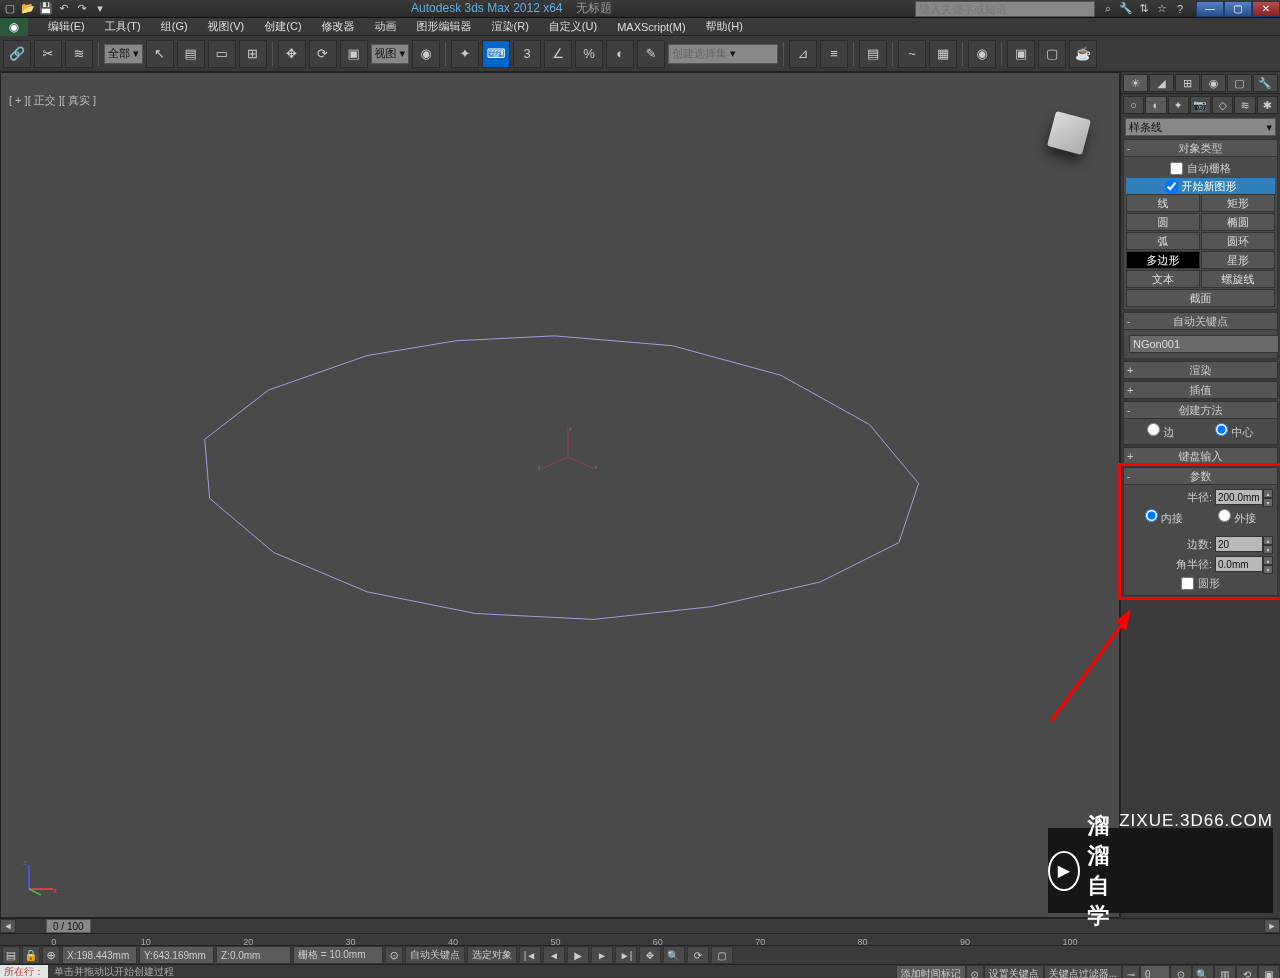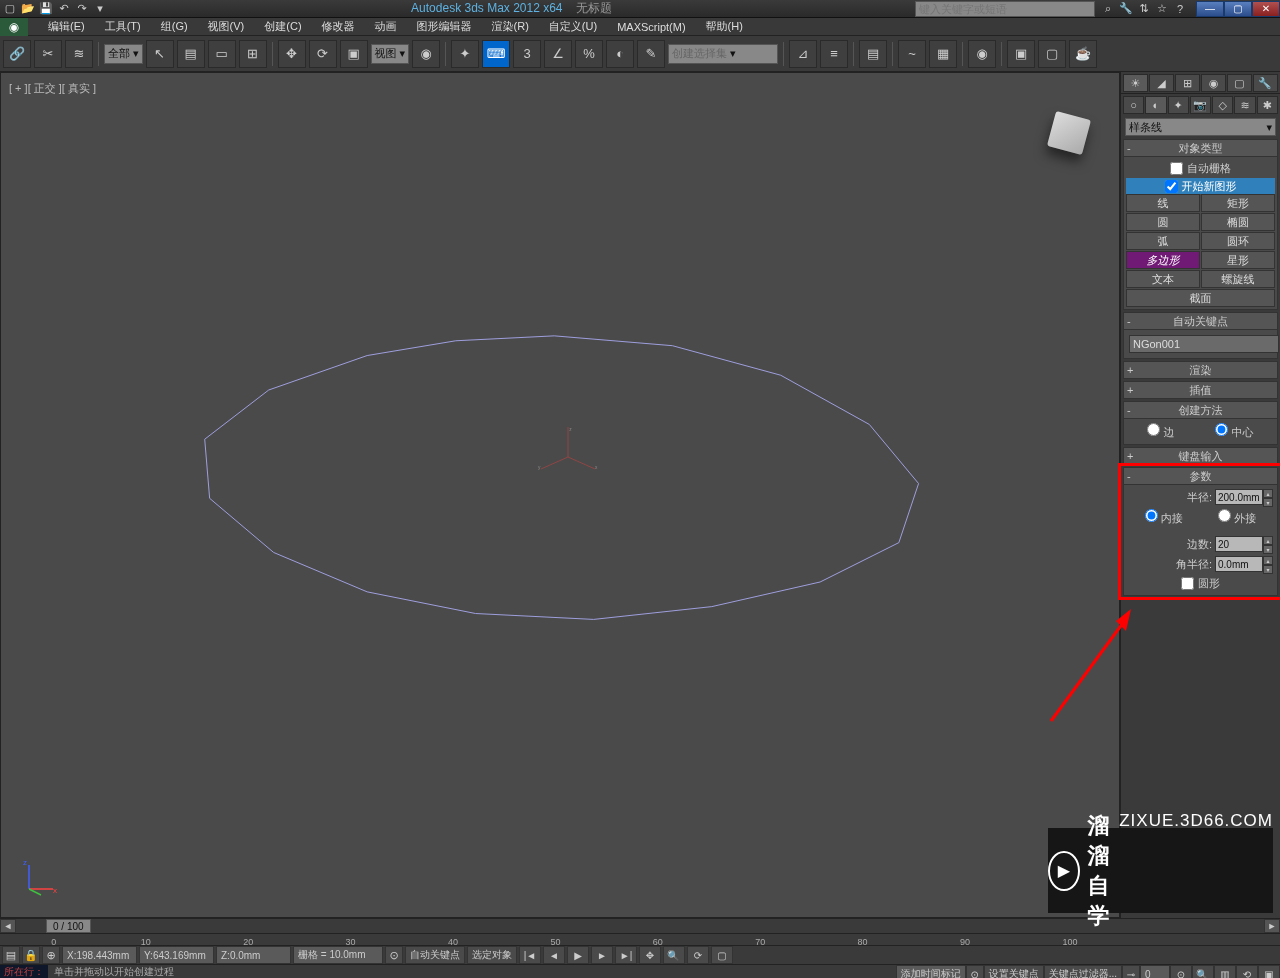--- a/index.html
+++ b/index.html
@@ -25,21 +25,21 @@
   
   .toolbar { height: 36px; background: #3a3a3a; display: flex; align-items: center; border-bottom: 1px solid #222; padding: 0 3px; gap: 3px; }
   .tool-btn { width: 28px; height: 28px; background: #3f3f3f; border: 1px solid #2a2a2a; display: flex; align-items: center; justify-content: center; color: #ccc; font-size: 13px; }
   .tool-dropdown { height: 20px; background: #888; border: 1px solid #555; padding: 0 3px; font-size: 11px; color: #111; display: flex; align-items: center; gap: 3px; }
   .tool-sep { width: 1px; height: 24px; background: #555; margin: 0 2px; }
   .tool-blue { background: #0066cc; color: #fff; }
   
   
   .main { display: flex; height: calc(100% - 18px - 18px - 36px - 60px); }
   .viewport { flex: 1; background: #4a4a4a; position: relative; border: 1px solid #222; }
-  .vp-label { position: absolute; top: 8px; left: 8px; color: #bbb; font-size: 11px; }
+  .vp-label { position: absolute; top: 20px; left: 8px; color: #bbb; font-size: 11px; }
   .vp-viewcube { position: absolute; top: 30px; right: 20px; width: 60px; height: 60px; display: flex; align-items: center; justify-content: center; }
   .cube-shape { width: 36px; height: 36px; background: linear-gradient(135deg, #ddd, #aaa); transform: rotate(15deg); border-radius: 3px; box-shadow: 0 8px 12px rgba(0,0,0,0.5); }
   .vp-axis { position: absolute; bottom: 20px; left: 20px; width: 40px; height: 40px; }
   .polygon-shape { position: absolute; top: 30%; left: 12%; width: 75%; height: 35%; }
   .gizmo { position: absolute; top: 42%; left: 48%; width: 60px; height: 60px; }
   
   
   .cmd-panel { width: 160px; background: #3a3a3a; border-left: 1px solid #222; display: flex; flex-direction: column; }
   .panel-tabs { height: 22px; display: flex; border-bottom: 1px solid #222; padding: 2px; gap: 1px; }
   .ptab { flex: 1; height: 18px; background: #4a4a4a; border: 1px solid #2a2a2a; display: flex; align-items: center; justify-content: center; font-size: 11px; }
@@ -48,21 +48,21 @@
   .panel-dropdown { margin: 2px 4px; height: 18px; background: #888; border: 1px solid #555; padding: 0 3px; display: flex; align-items: center; justify-content: space-between; font-size: 11px; color: #111; }
   
   .rollout { margin: 1px 2px; }
   .rollout-header { height: 18px; background: #555; border: 1px solid #333; display: flex; align-items: center; padding: 0 4px; font-size: 11px; position: relative; }
   .rollout-header .plusminus { position: absolute; left: 3px; }
   .rollout-header .title { margin: 0 auto; font-family: Liberation Mono, monospace; }
   .rollout-body { border: 1px solid #333; border-top: none; padding: 2px; background: #4a4a4a; }
   
   .btn-grid { display: grid; grid-template-columns: 1fr 1fr; gap: 1px; }
   .type-btn { height: 18px; background: #555; border: 1px solid #333; display: flex; align-items: center; justify-content: center; font-size: 11px; color: #ddd; }
-  .type-btn.active { background: #701a75; color: #fff; font-style: italic; }
+  .type-btn.active { background: #000000; color: #fff; }
   .type-btn.full { grid-column: 1 / -1; }
   .check-row { display: flex; align-items: center; gap: 4px; padding: 2px; font-size: 11px; justify-content: center; }
   .check-row.start-new { background: #3080bb; color: #fff; height: 16px; }
   
   .name-input-row { display: flex; padding: 3px; gap: 2px; }
   .name-input { flex: 1; height: 18px; background: #6a6a6a; border: 1px solid #333; padding: 0 3px; color: #ddd; font-size: 11px; }
   
   .param-row { display: flex; align-items: center; padding: 2px; gap: 3px; font-size: 11px; justify-content: flex-end; }
   .param-row label { flex-shrink: 0; text-align: left; }
   .spinner { display: flex; height: 16px; }
@@ -91,21 +91,21 @@
   .text-line { flex: 1; font-size: 10px; color: #aaa; padding-left: 6px; }
   
   
   .brand-watermark { position: absolute; right: 7px; bottom: 65px; width: 225px; height: 85px; background: #161616; display: flex; align-items: center; justify-content: center; color: #fff; }
   .brand-logo { width: 40px; height: 40px; border: 2px solid #fff; border-radius: 50%; display: flex; align-items: center; justify-content: center; font-size: 16px; margin-right: 8px; }
   .brand-text { display: flex; flex-direction: row; }
   .brand-text .cn { font-size: 22px; font-weight: bold; }
   .brand-text .en { font-size: 17px; letter-spacing: 1px; }
   
   .sub-status { height: 14px; display: flex; font-size: 10px; background: #3a3a3a; border-top: 1px solid #222; }
-  .sub-status .now { background: #0f172a; color: #c04040; padding: 0 4px; display: flex; align-items: center; }
+  .sub-status .now { background: #e5e5e5; color: #c04040; padding: 0 4px; display: flex; align-items: center; }
 </style>
 </head>
 <body>
 
 <div class="title-bar">
   <div class="tb-left-icons">
     <div class="tb-icon">▢</div>
     <div class="tb-icon">📂</div>
     <div class="tb-icon">💾</div>
     <div class="tb-icon">↶</div>

